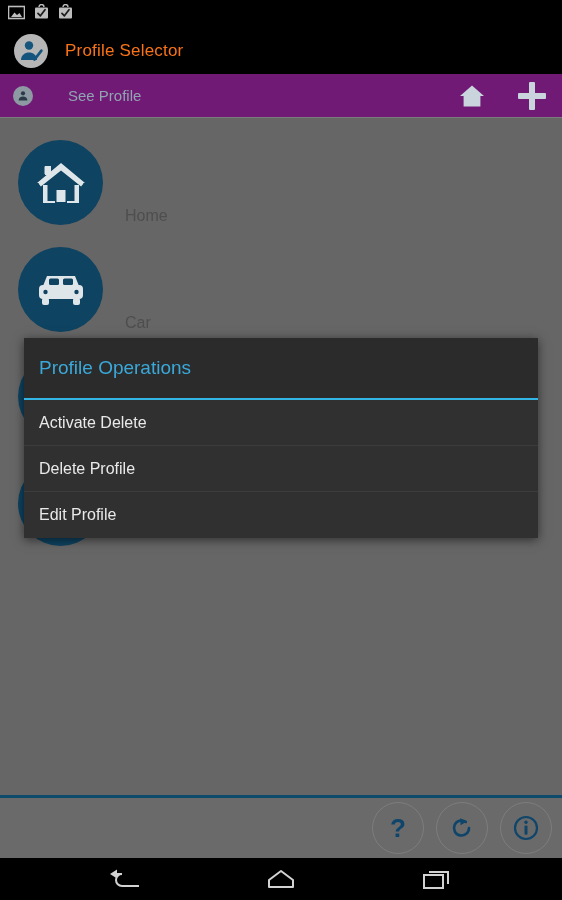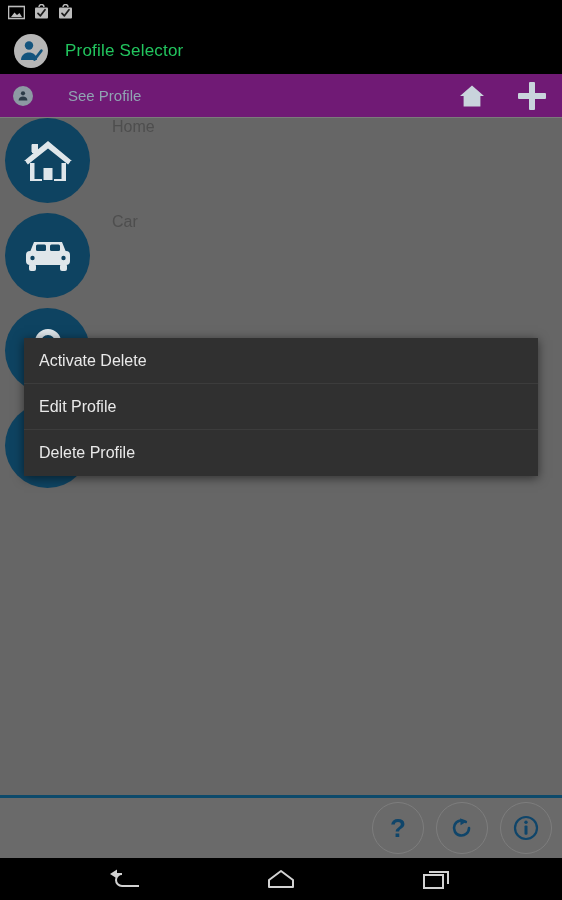--- a/index.html
+++ b/index.html
@@ -26,21 +26,21 @@
   .titlebar{
     position:absolute; top:28px; left:0; width:562px; height:46px;
     background:#000; display:flex; align-items:center; padding-left:14px;
   }
   .app-icon{
     width:34px; height:34px; border-radius:50%;
     background:#b6b6b6; display:flex; align-items:center; justify-content:center;
     flex:0 0 auto;
   }
   .app-title{
-    color:#22c55e; font-size:17px; margin-left:17px; letter-spacing:.2px;
+    color:#f97316; font-size:17px; margin-left:17px; letter-spacing:.2px;
   }
 
   
   .actionbar{
     position:absolute; top:74px; left:0; width:562px; height:43px;
     background:#701a75; display:flex; align-items:center;
   }
   .ab-icon-wrap{
     width:46px; display:flex; align-items:center; justify-content:center;
   }
@@ -61,22 +61,23 @@
   
   .content{
     position:absolute; top:117px; left:0; width:562px; height:678px;
     background:#666666;
   }
   .top-rule{
     position:absolute; top:0; left:0; width:562px; height:1px; background:#7b7b7b;
   }
   .plist{ position:absolute; top:1px; left:0; width:562px; }
   .prow{
-    position:relative; height:95px; display:flex; align-items:flex-start;
-    padding-left:5px;
+    position:relative; height:95px; display:flex; align-items:flex-end;
+    padding-left:18px;
+    margin-top:12px;
   }
   .pcircle{
     width:85px; height:85px; border-radius:50%;
     background:#0e4361; display:flex; align-items:center; justify-content:center;
     flex:0 0 auto;
   }
   .plabel{
     color:#4e4e4e; font-size:16px; margin-left:22px;
   }
 
@@ -248,28 +249,31 @@
             <path d="M5 46 c0-11 8-16.5 18-16.5 c10 0 18 5.5 18 16.5 Z" fill="#dfe6ea"></path>
           </svg>
         </div>
         <div class="plabel"></div>
       </div>
 
     </div>
   </div>
 
   <div class="dialog">
+    <div class="dlg-titlebox">
+      <div class="dlg-title">Profile Operations</div>
+    </div>
     <div class="dlg-item">
       <span>Activate Delete</span>
     </div>
     <div class="dlg-item">
+      <span>Delete Profile</span>
+    </div>
+    <div class="dlg-item">
       <span>Edit Profile</span>
-    </div>
-    <div class="dlg-item">
-      <span>Delete Profile</span>
     </div>
   </div>
 
   <div class="bottombar">
     <div class="bb-rule"></div>
     <div class="bb-btns">
       <div class="bb-btn">
         <span>?</span>
       </div>
       <div class="bb-btn">

